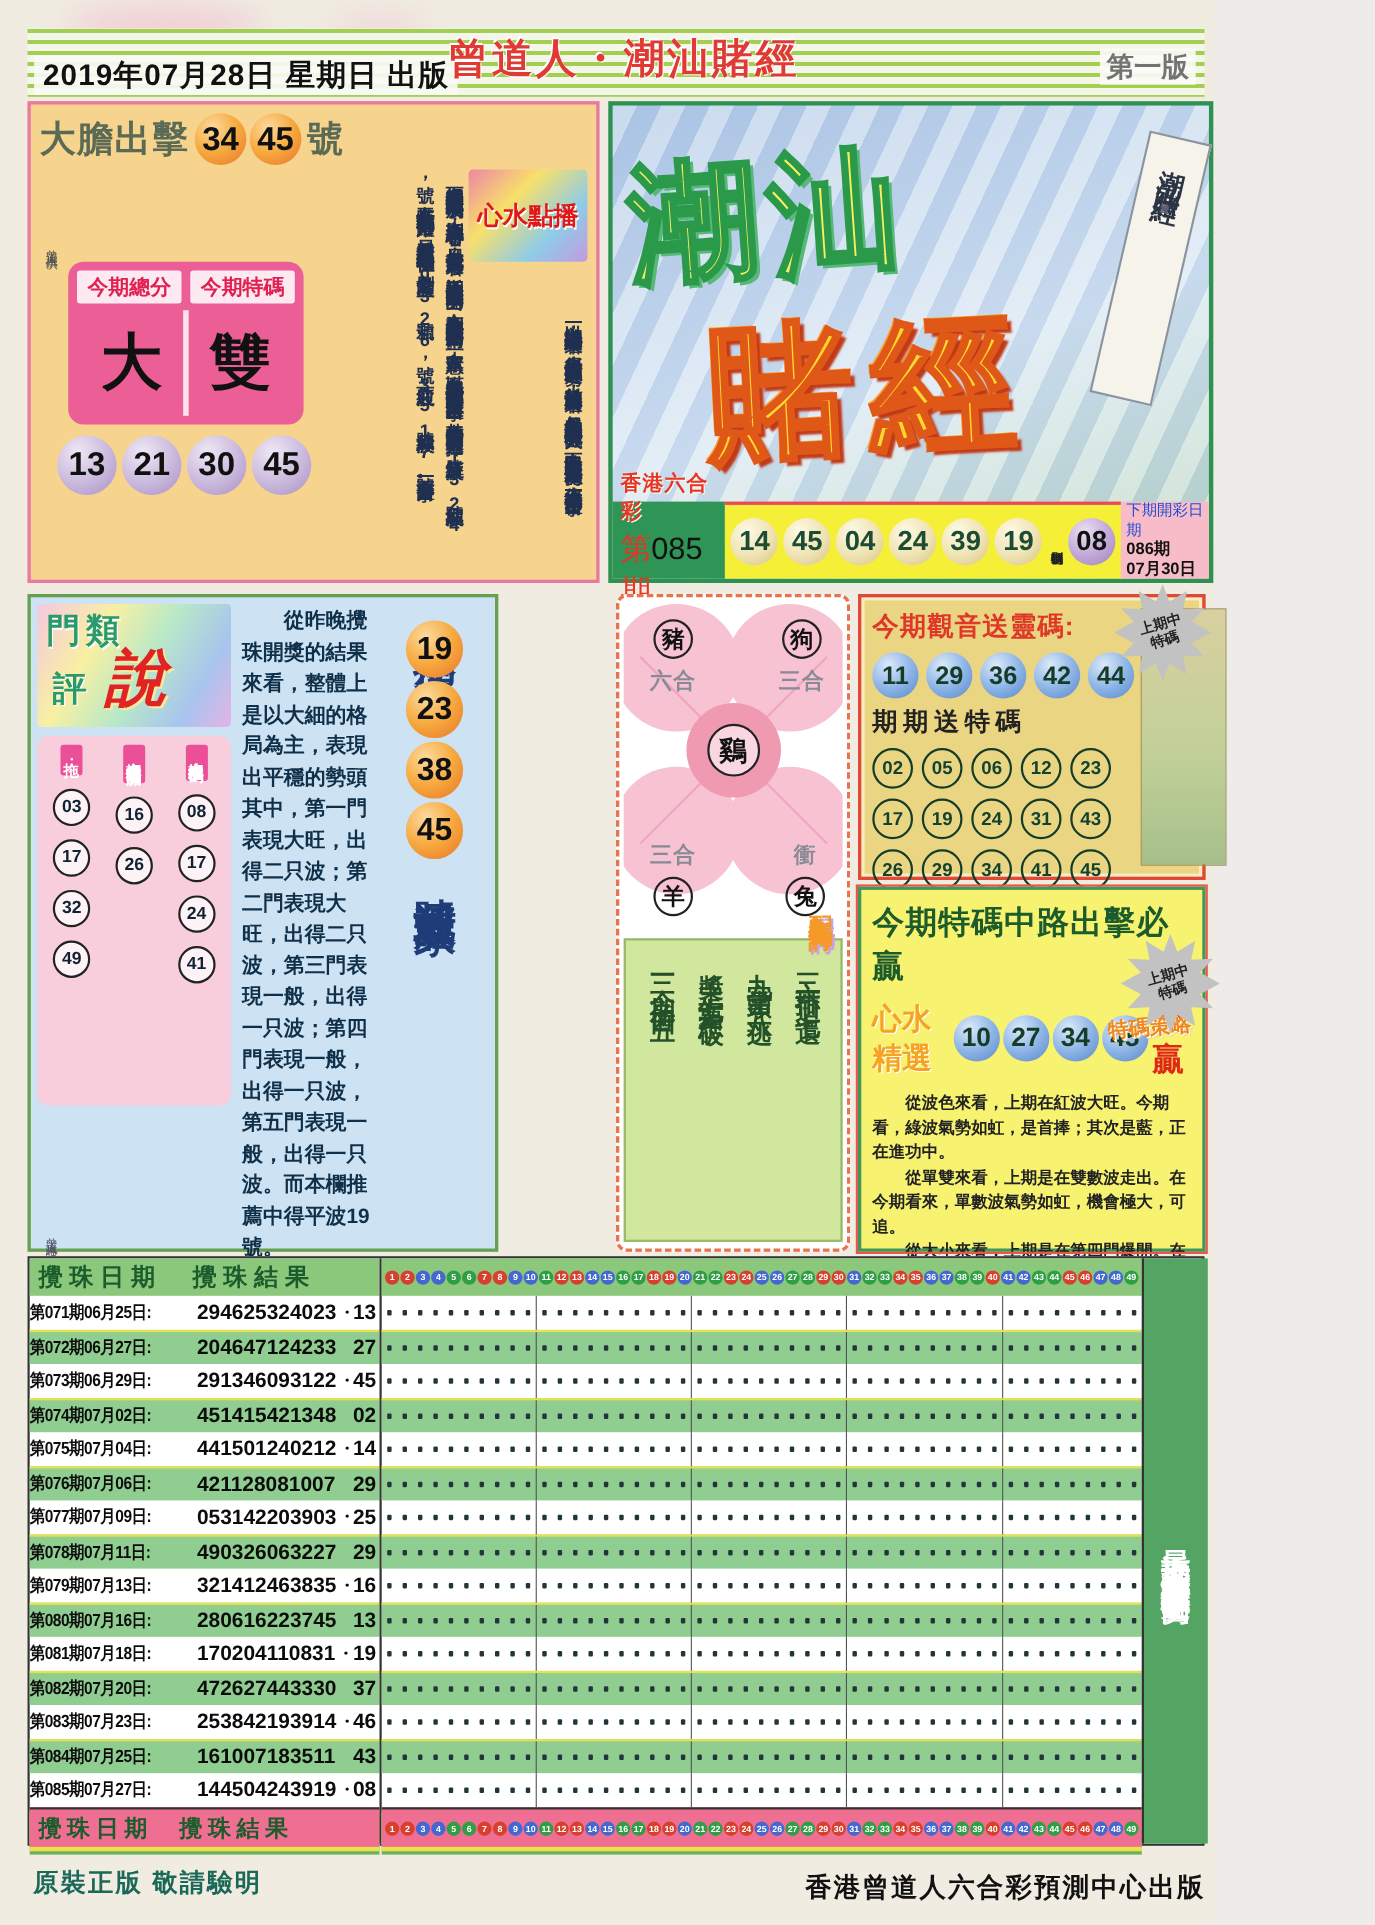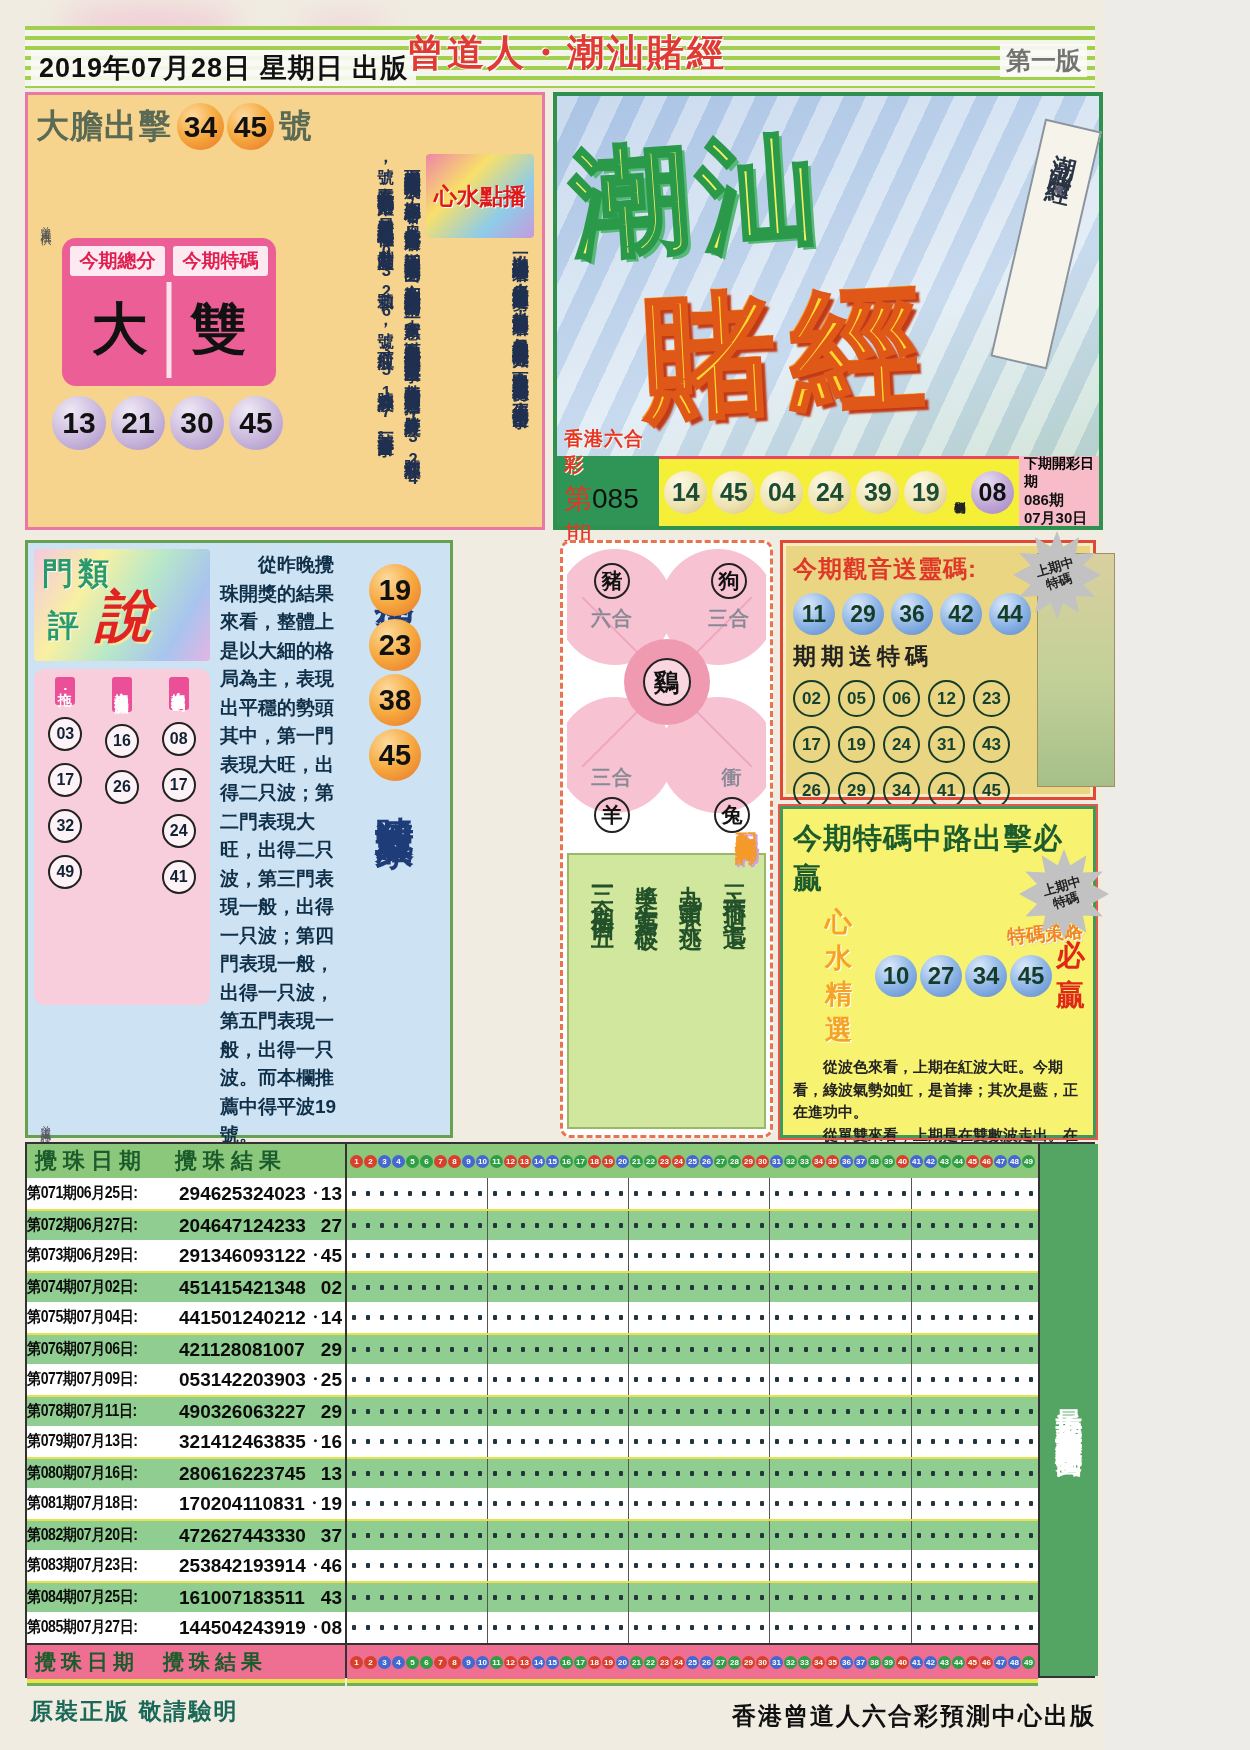--- a/index.html
+++ b/index.html
@@ -45,21 +45,21 @@
     background:radial-gradient(circle at 35% 28%,#efe8f5,#c9b8dc 55%,#a98fc4); }
   .ball.orange { background:radial-gradient(circle at 35% 28%,#fdda9e,#f6a93e 50%,#e8732a); }
   .ball.cream { background:radial-gradient(circle at 35% 28%,#fdf9e4,#efe3b2 55%,#d6c284); color:#1c4c34; }
   .ball.purple { background:radial-gradient(circle at 35% 28%,#eadff2,#c0a6d6 55%,#a284c0); }
   .ball.blue { background:radial-gradient(circle at 35% 28%,#ddeafa,#8cb4e6 52%,#5a86ca); color:#143c28; }
   .hl-ball { width:47px; height:47px; font-size:30px; }
   .tl-right { flex:1; display:flex; }
   .vtext { writing-mode:vertical-rl; text-orientation:upright; font-size:16.5px; font-weight:bold;
     color:#203050; line-height:1.62; letter-spacing:1px; }
   .v-left { flex:1; padding-top:2px; }
-  .v-right { width:108px; display:flex; flex-direction:column; }
+  .v-right { width:108px; display:flex; flex-direction:column;gap:40px; }
   .chip { height:84px; background:linear-gradient(135deg,#ee86a6,#f8e06a 35%,#8ecce8 70%,#c49ade);
     display:flex; align-items:center; justify-content:center; font-size:23px; font-weight:bold;
     color:#e01818; text-shadow:1px 1px 0 #fff; border-radius:4px; }
   .v-first { flex:1; margin-top:4px; }
 
   
   .tr { position:absolute; left:553px; top:92px; width:550px; height:438px; z-index:2;
     border:4px solid #2f9150;
     background:linear-gradient(160deg,#b6cce8,#d9e7f3 55%,#bcd8c0),#cde0ee; }
   .tr-art { position:absolute; inset:0;
@@ -77,21 +77,21 @@
   .rbar { position:absolute; left:0; right:0; bottom:0; height:70px; display:flex; }
   .rb-green { width:120px; background:#2f9556; display:flex; flex-direction:column; justify-content:center; padding-left:7px; gap:2px; }
   .rb-lot { color:#e83424; font-size:19px; font-weight:bold; text-shadow:1px 1px 0 #ffe; letter-spacing:1px; }
   .rb-issue { font-size:28px; font-weight:normal; }
   .rb-issue .red { color:#e83424; } .rb-issue .blk { color:#111; }
   .rb-yellow { flex:1; background:#f6ef38; border-top:3px solid #e84860; display:flex; align-items:center; gap:5px; padding:0 5px; }
   .rb-ball { width:43px; height:43px; font-size:25px; }
   .rb-sp-label { writing-mode:vertical-rl; text-orientation:upright; font-size:11px; font-weight:bold;
     color:#222; line-height:1.05; margin:0 1px; }
   .rb-red { width:94px; background:#f8bcc8; display:flex; flex-direction:column; justify-content:center; padding-left:5px; }
-  .rb-next-label { color:#000000; font-size:14px; font-weight:bold; }
+  .rb-next-label { color:#1d4ed8; font-size:14px; font-weight:normal; }
   .rb-next { font-size:15px; font-weight:bold; color:#111; line-height:1.2; }
 
   
   .review { position:absolute; left:25px; top:540px; width:428px; height:598px; z-index:2;
     background:#cde2f2; border:3px solid #67a050; padding:6px; display:flex; }
   .review-main { flex:1; display:flex; flex-direction:column; }
   .rm-top { display:flex; flex:1; }
   .rm-left { width:176px; flex:none; }
   .title-box { height:112px; border-radius:4px; position:relative;
     background:linear-gradient(120deg,#f4c8e0,#f8f0a2 30%,#b8e8c8 55%,#a8c4ee 80%,#e4b4e4); }
@@ -160,21 +160,21 @@
     display:flex; align-items:center; justify-content:center; }
   .gy-badge { position:absolute; right:-8px; top:-12px; width:88px; height:88px; background:#c2c2c2; z-index:4; }
   .badge-txt { width:46px; font-size:13px; font-weight:bold; color:#222; line-height:1.15; text-align:center;
     transform:rotate(-16deg); }
 
   
   .sp { position:absolute; left:780px; top:806px; width:316px; height:332px; z-index:2;
     background:#f7f370; border:3px solid #40985c; outline:2px solid #e8584a; padding:10px 8px 4px 10px; }
   .sp-title { font-size:29px; font-weight:bold; color:#1c5c2c; letter-spacing:1px; }
   .sp-row { display:flex; align-items:center; gap:4px; margin-top:5px; }
-  .sp-hot { font-size:27px; font-weight:bold; color:#f5a225; text-shadow:1px 1px 0 #fff;margin-left:32px; }
+  .sp-hot { font-size:27px; font-weight:bold; color:#f5a225; text-shadow:1px 1px 0 #fff; }
   .sp-ball { width:42px; height:42px; font-size:24px; }
   .sp-win { font-size:29px; font-weight:bold; color:#e02818; }
   .sp-badge { position:absolute; right:-16px; top:40px; width:90px; height:90px; background:#c2c2c2; z-index:4; }
   .sp-strategy { position:absolute; right:10px; top:112px; font-size:19px; font-weight:bold; color:#f08820;
     transform:rotate(-5deg); text-shadow:1px 1px 0 #fff,2px 2px 0 #e8d8a0; z-index:3; }
   .sp-paras { margin-top:8px; font-size:15px; font-weight:bold; color:#222; line-height:1.5; }
   .sp-paras p { text-indent:2em; }
 
   
   .table { position:absolute; left:25px; top:1142px; width:1070px; height:536px; z-index:2;

